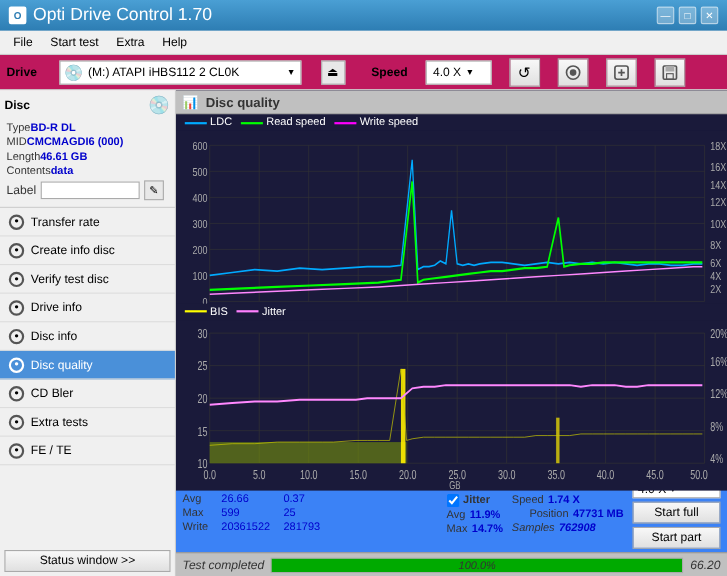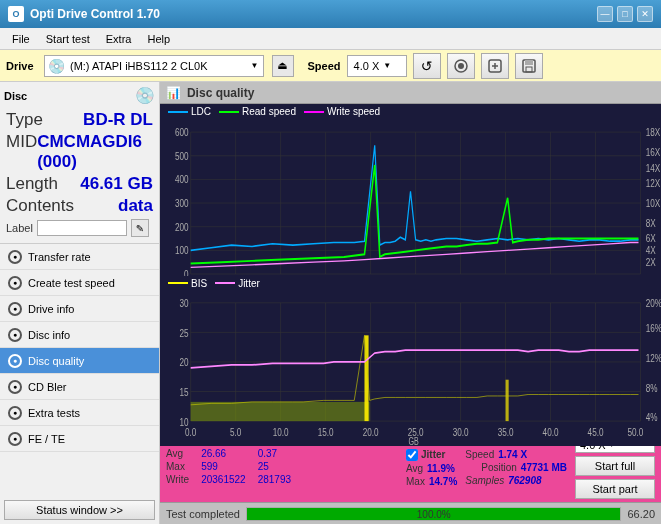--- a/index.html
+++ b/index.html
@@ -10,44 +10,44 @@
       background: linear-gradient(to bottom, #4a9fd4, #2d7db3);
       color: white;
       display: flex;
       align-items: center;
       justify-content: space-between;
       padding: 4px 8px;
       height: 28px;
     }
     .titlebar-left { display: flex; align-items: center; gap: 6px; }
     .titlebar-icon { width: 16px; height: 16px; background: #fff; border-radius: 2px; display: flex; align-items: center; justify-content: center; font-size: 9px; color: #2d7db3; font-weight: bold; }
-    .titlebar-title { font-size: 12px; font-weight: bold; }
+    .titlebar-title { font-size: 16px; font-weight: normal; }
     .titlebar-controls { display: flex; gap: 4px; }
     .titlebar-btn { width: 16px; height: 16px; background: rgba(255,255,255,0.3); border: 1px solid rgba(255,255,255,0.5); color: white; font-size: 9px; display: flex; align-items: center; justify-content: center; cursor: pointer; border-radius: 2px; }
 
     
     .menubar {
       background: #f0f0f0;
       border-bottom: 1px solid #ccc;
       display: flex;
       align-items: center;
       padding: 2px 4px;
       height: 22px;
     }
     .menu-item { padding: 2px 8px; cursor: pointer; font-size: 11px; }
 
     
     .drivebar {
-      background: #fef9c3;
+      background: #be185d;
       border-bottom: 1px solid #ccc;
       display: flex;
       align-items: center;
       padding: 3px 6px;
       height: 32px;
-      gap: 6px;
+      gap: 16px;
     }
     .drive-label { font-size: 11px; font-weight: bold; margin-right: 4px; }
     .drive-select {
       display: flex;
       align-items: center;
       border: 1px solid #aaa;
       background: white;
       padding: 2px 4px;
       height: 22px;
       min-width: 220px;
@@ -82,21 +82,21 @@
       padding: 4px;
     }
     .disc-header {
       display: flex;
       align-items: center;
       justify-content: space-between;
       margin-bottom: 4px;
     }
     .disc-title { font-weight: bold; font-size: 11px; }
     .disc-icon { font-size: 16px; color: #555; }
-    .disc-row { display: flex; justify-content: space-between; padding: 1px 2px; font-size: 17px; }
+    .disc-row { display: flex; justify-content: flex-start; padding: 1px 2px; font-size: 10px; }
     .disc-key { color: #333; }
     .disc-val { color: #0000cc; font-weight: bold; }
     .label-row { display: flex; align-items: center; gap: 4px; padding: 2px; }
     .label-input { border: 1px solid #aaa; height: 16px; width: 90px; font-size: 10px; padding: 1px 2px; }
     .label-btn { width: 18px; height: 18px; border: 1px solid #aaa; background: #e8e8e8; display: flex; align-items: center; justify-content: center; cursor: pointer; font-size: 10px; }
 
     
     .nav-item {
       display: flex;
       align-items: center;
@@ -159,21 +159,21 @@
       font-size: 10px;
       color: white;
     }
     .legend-item { display: flex; align-items: center; gap: 3px; }
     .legend-color { width: 20px; height: 2px; }
 
     svg.chart-svg { width: 100%; height: 100%; }
 
     
     .stats-bar {
-      background: #ec4899;
+      background: #3b82f6;
       border-top: 1px solid #999;
       display: flex;
       align-items: stretch;
       padding: 3px 6px;
       gap: 8px;
       min-height: 70px;
     }
 
     .stats-table {
       font-size: 10px;
@@ -198,20 +198,21 @@
 
     
     .progress-bar-container {
       background: #c0c0c0;
       border-top: 1px solid #999;
       padding: 3px 6px;
       display: flex;
       align-items: center;
       gap: 6px;
       height: 22px;
+      font-style: italic;
     }
     .progress-bar-bg {
       flex: 1;
       height: 14px;
       background: #e0e0e0;
       border: 1px solid #aaa;
       position: relative;
     }
     .progress-bar-fill {
       height: 100%;
@@ -314,21 +315,25 @@
       </div>
     </div>
 
     <div id="nav-list">
     <div class="nav-item">
           <span class="nav-circle">●</span>
           <span>Transfer rate</span>
         </div>
         <div class="nav-item">
           <span class="nav-circle">●</span>
-          <span>Create test speed</span>
+          <span>Create info disc</span>
+        </div>
+        <div class="nav-item">
+          <span class="nav-circle">●</span>
+          <span>Verify test disc</span>
         </div>
         <div class="nav-item">
           <span class="nav-circle">●</span>
           <span>Drive info</span>
         </div>
         <div class="nav-item">
           <span class="nav-circle">●</span>
           <span>Disc info</span>
         </div>
         <div class="nav-item active">

